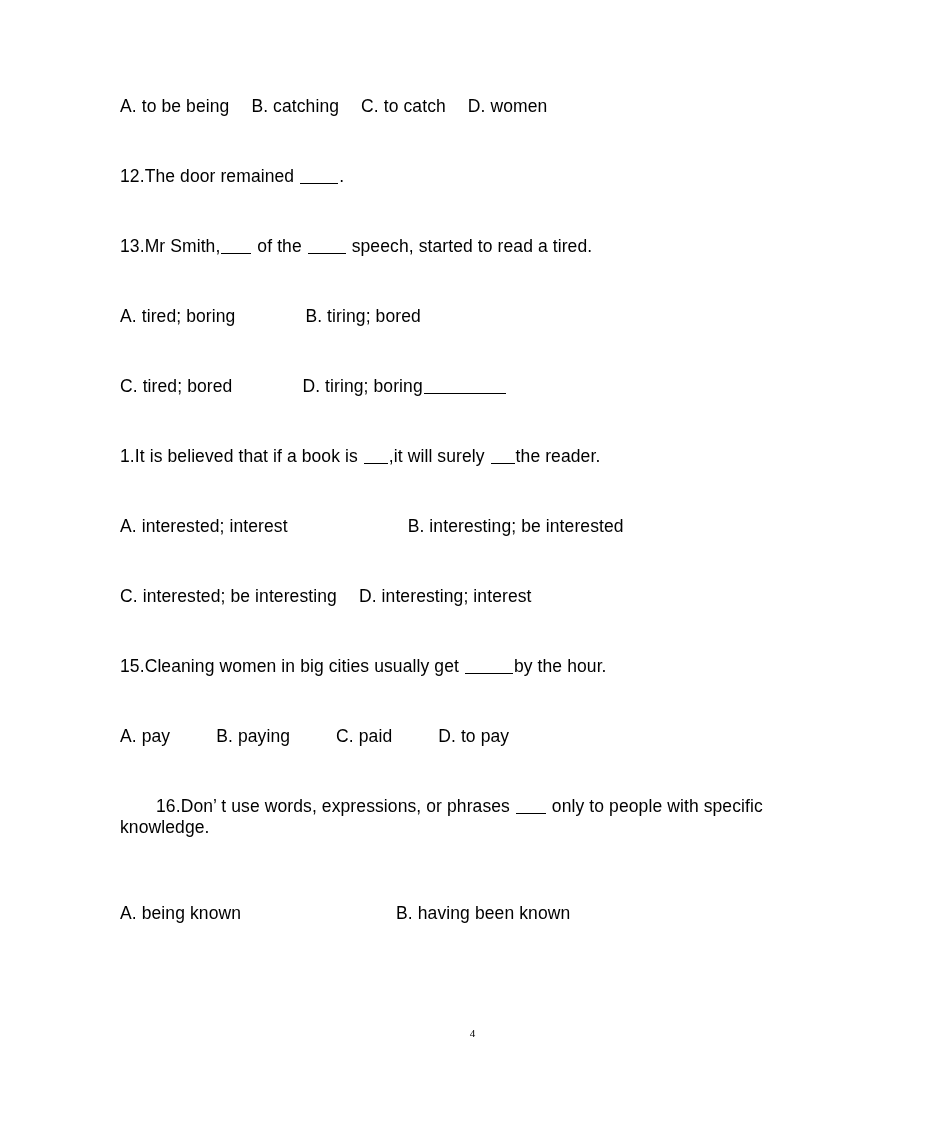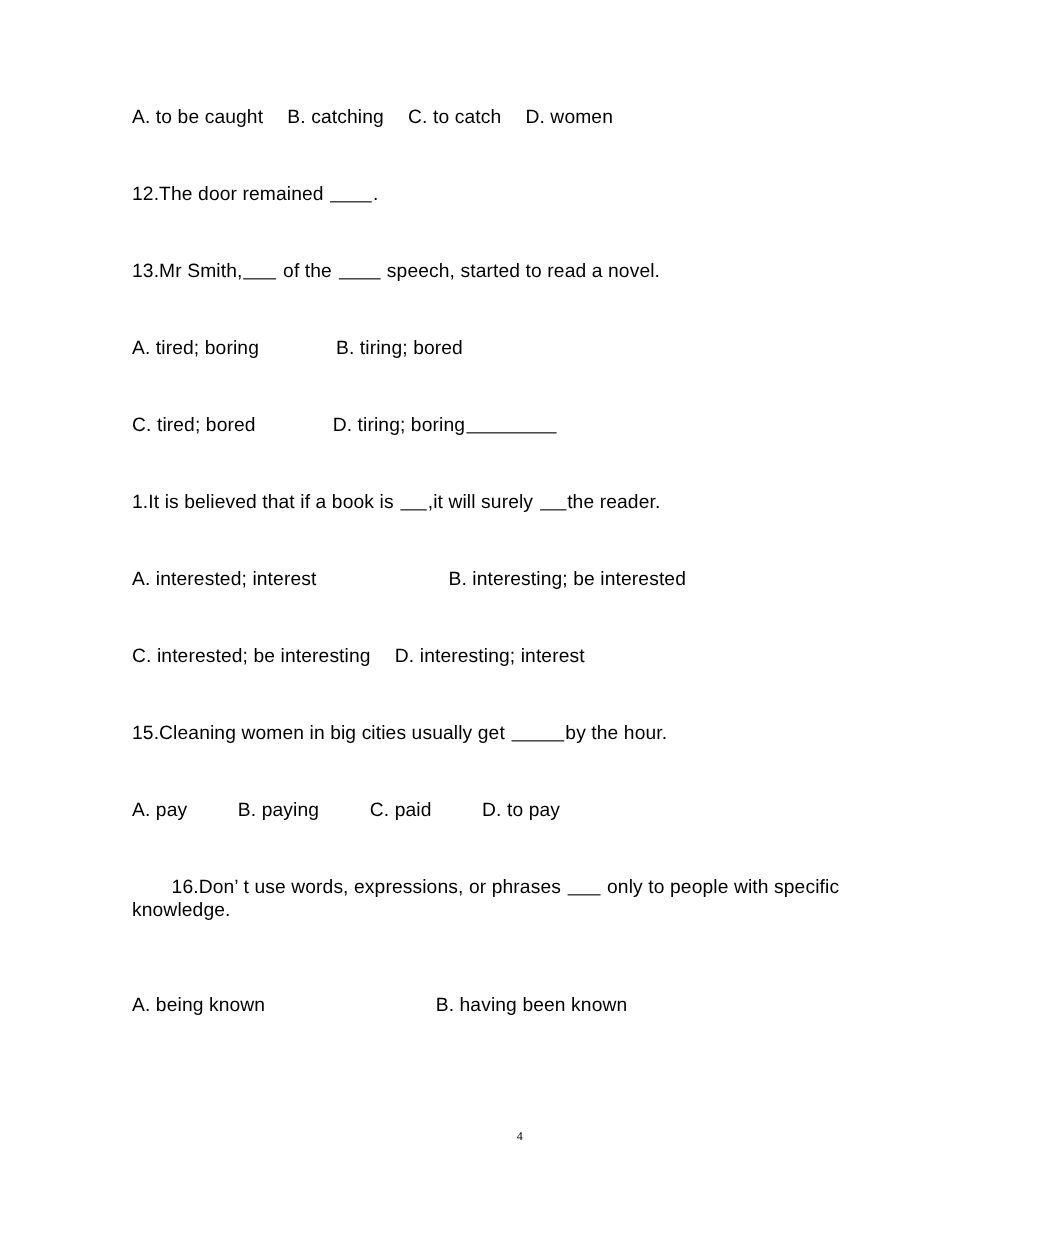--- a/index.html
+++ b/index.html
@@ -80,26 +80,26 @@
     color: #000000;
   }
 </style>
 </head>
 <body>
 
 <div class="page">
 
   <div class="body-col">
 
-    <p class="para"><span>A. to be caught</span><span class="gap-sm"></span><span>B. catching</span><span class="gap-sm"></span><span>C. to catch</span><span class="gap-sm"></span><span>D. women</span></p>
+    <p class="para"><span>A. to be being</span><span class="gap-sm"></span><span>B. catching</span><span class="gap-sm"></span><span>C. to catch</span><span class="gap-sm"></span><span>D. women</span></p>
 
     <p class="para"><span>12.</span><span>The door remained </span><span class="blank b-md"></span><span>.</span></p>
 
 
-    <p class="para"><span>13.</span><span>Mr Smith,</span><span class="blank b-sm"></span><span> of the </span><span class="blank b-md"></span><span> speech, started to read a novel.</span></p>
+    <p class="para"><span>13.</span><span>Mr Smith,</span><span class="blank b-sm"></span><span> of the </span><span class="blank b-md"></span><span> speech, started to read a tired.</span></p>
 
     <p class="para"><span>A. tired; boring</span><span class="gap-lg"></span><span>B. tiring; bored</span></p>
 
     <p class="para"><span>C. tired; bored</span><span class="gap-lg"></span><span>D. tiring; boring</span><span class="blank b-xl"></span></p>
 
     <p class="para"><span>1.</span><span>It is believed that if a book is </span><span class="blank b-xs"></span><span>,it will surely </span><span class="blank b-xs"></span><span>the reader.</span></p>
 
     <p class="para"><span>A. interested; interest</span><span class="gap-xl"></span><span>B. interesting; be interested</span></p>
 
     <p class="para"><span>C. interested; be interesting</span><span class="gap-sm"></span><span>D. interesting; interest</span></p>

